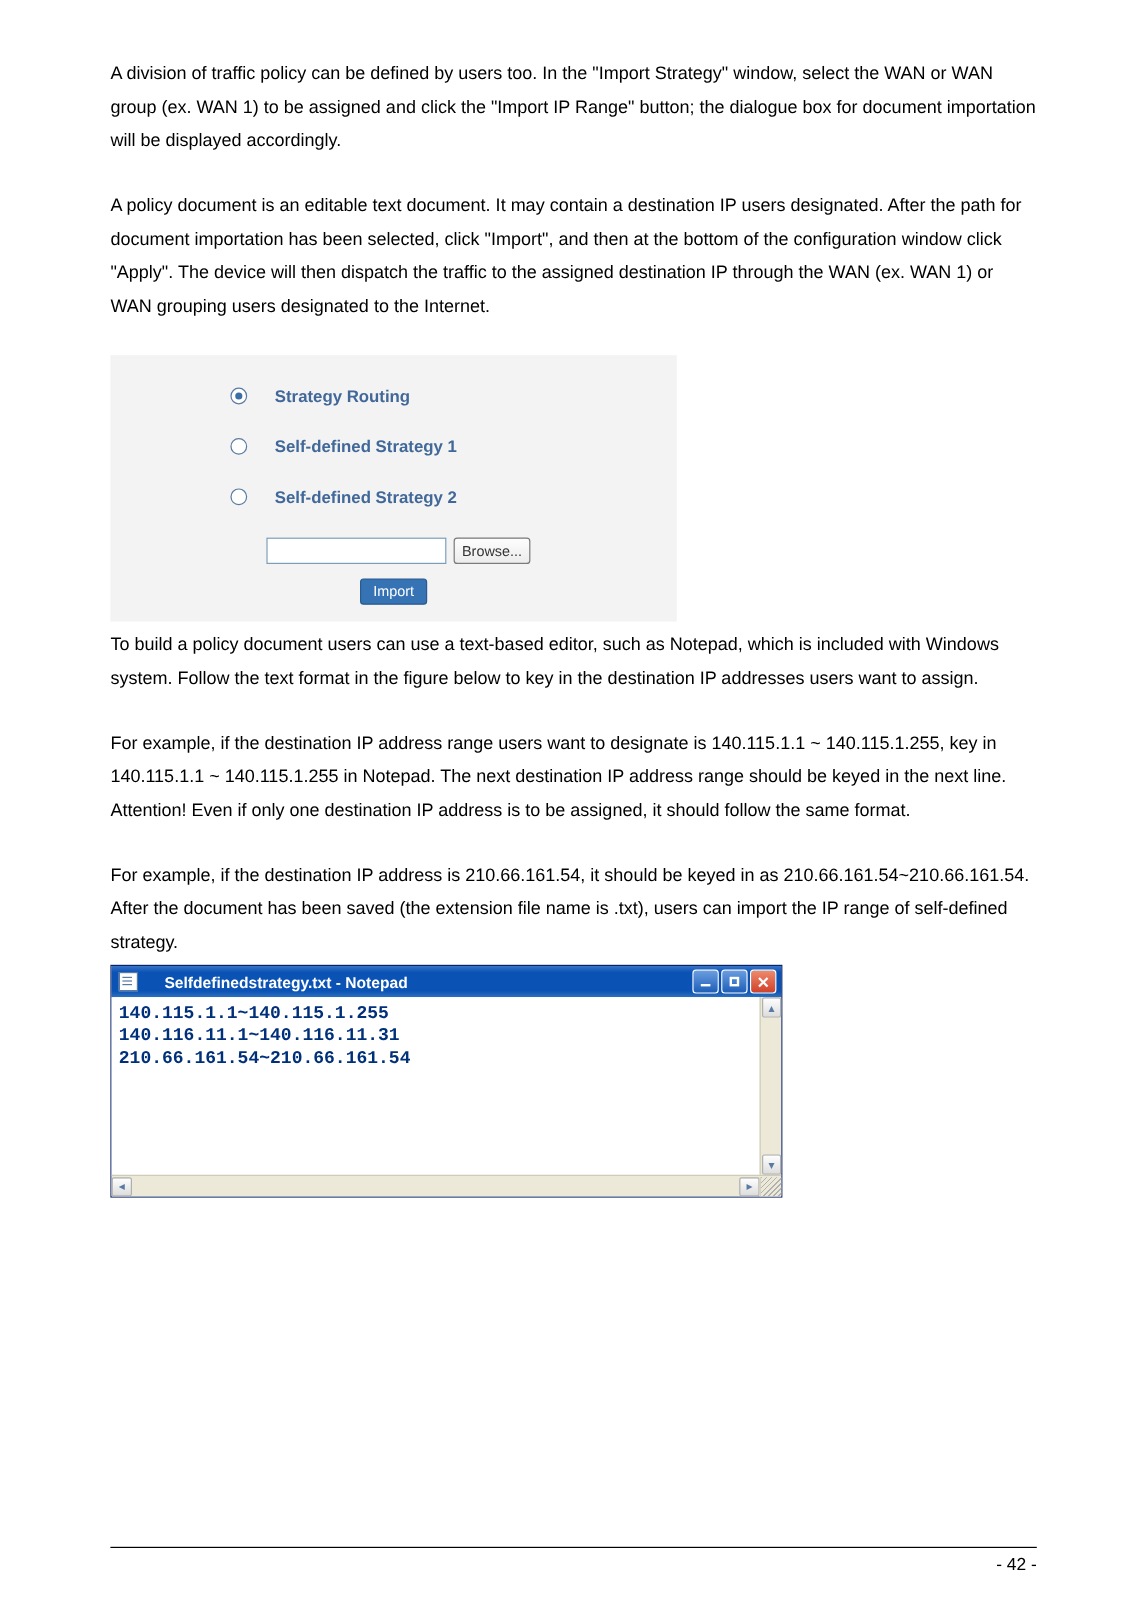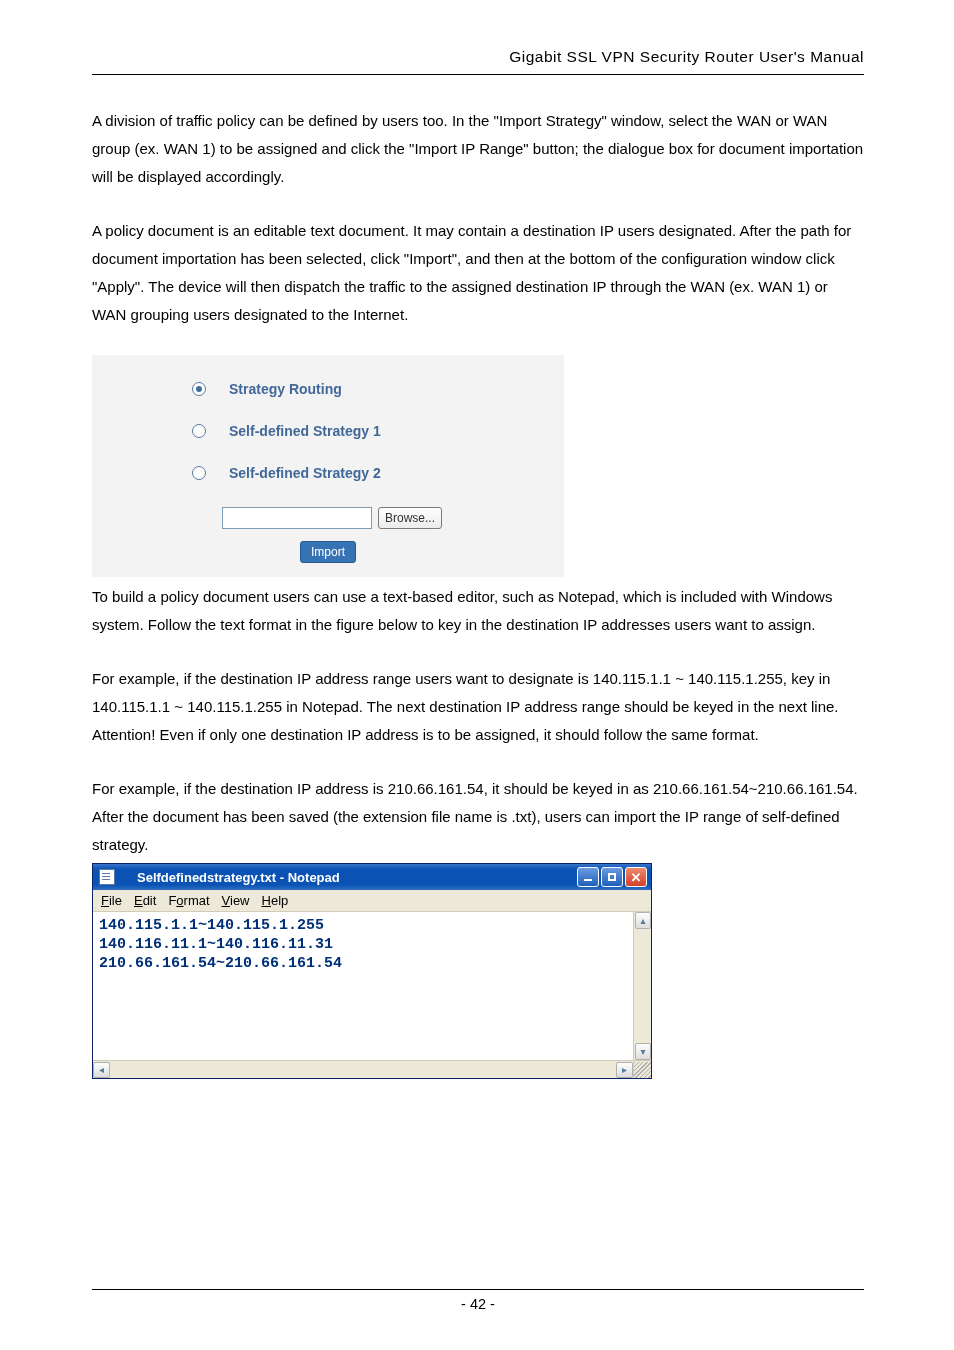--- a/index.html
+++ b/index.html
@@ -228,33 +228,30 @@
       repeating-linear-gradient(135deg,#b0b0b0 0 1px,transparent 1px 3px),
       #ece9d8;
     border-left: 1px solid #d0ccba;
   }
 
   .footer {
     position: absolute;
     bottom: 38px;
     left: 92px; right: 90px;
     border-top: 1px solid #000;
-    text-align: center;
+    text-align: right;
     padding-top: 6px;
     font-size: 14.5px;
   }
 </style>
 </head>
 <body>
 
 <div class="page">
 
-  <div class="header">
-    <span>Gigabit  SSL  VPN  Security  Router  User's  Manual</span>
-  </div>
 
   <p class="para">A division of traffic policy can be defined by users too. In the "Import Strategy" window, select the WAN or WAN group (ex. WAN 1) to be assigned and click the "Import IP Range" button; the dialogue box for document importation will be displayed accordingly.</p>
   <p class="para">A policy document is an editable text document. It may contain a destination IP users designated. After the path for document importation has been selected, click "Import", and then at the bottom of the configuration window click "Apply". The device will then dispatch the traffic to the assigned destination IP through the WAN (ex. WAN 1) or WAN grouping users designated to the Internet.</p>
 
   <div class="strategy-panel">
     <div class="radio-row">
       <span class="radio">
           <span class="dot"></span>
         </span>
       <span>Strategy Routing</span>
@@ -292,27 +289,20 @@
             <span class="mn"></span>
           </span>
         <span class="wbtn max">
             <span class="sq"></span>
           </span>
         <span class="wbtn close">
             <span>✕</span>
           </span>
       </div>
     </div>
-    <div class="np-menubar">
-      <span><u>F</u>ile</span>
-      <span><u>E</u>dit</span>
-      <span>F<u>o</u>rmat</span>
-      <span><u>V</u>iew</span>
-      <span><u>H</u>elp</span>
-    </div>
     <div class="np-body-wrap">
       <div class="np-text">140.115.1.1~140.115.1.255
 140.116.11.1~140.116.11.31
 210.66.161.54~210.66.161.54</div>
       <div class="np-vscroll">
         <span class="sbtn up">▴</span>
         <span class="sbtn down">▾</span>
       </div>
     </div>
     <div class="np-hscroll">

